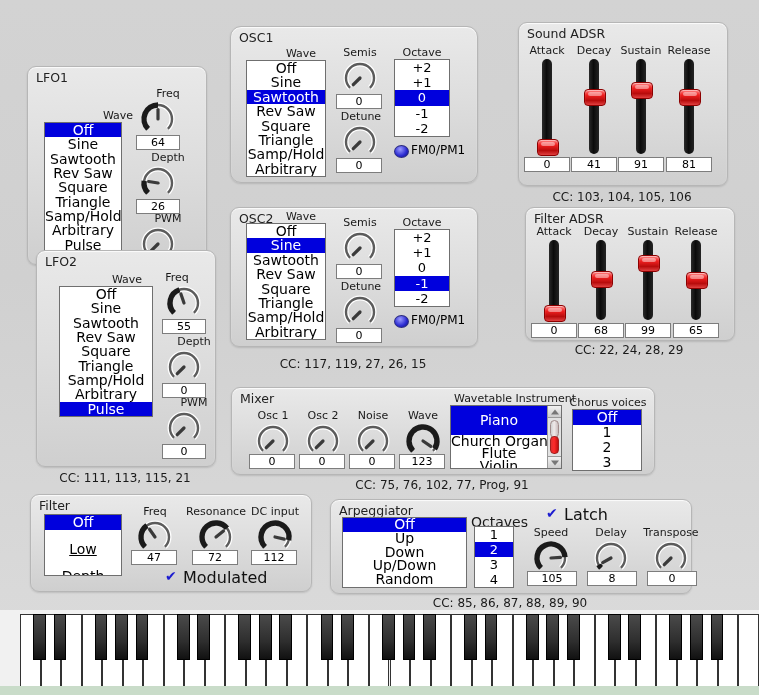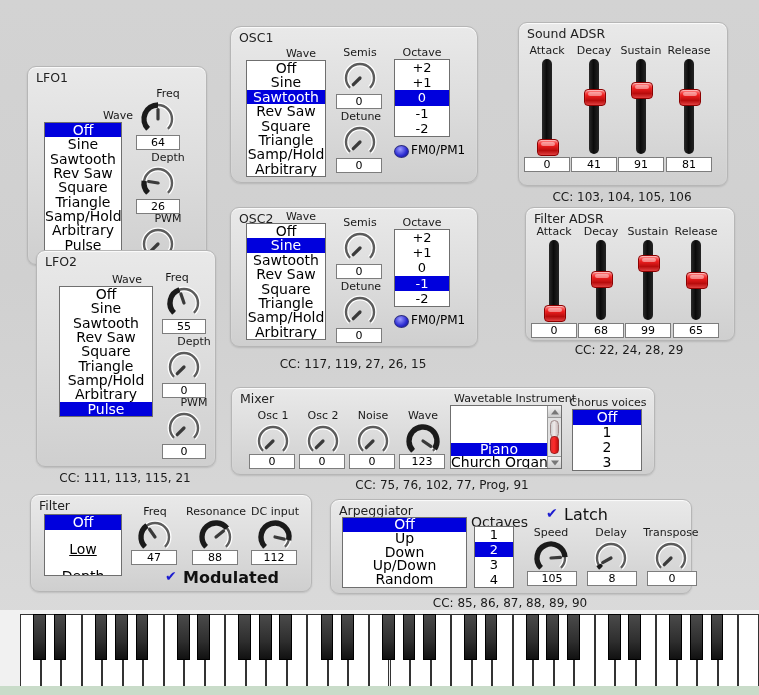--- a/index.html
+++ b/index.html
@@ -389,21 +389,21 @@
     <path d="M 9.100505063388336 28.899494936611667 A 14 14 0 1 1 28.899494936611678 28.899494936611653" fill="none" stroke="#ffffff" stroke-width="5" stroke-linecap="butt"></path>
     <path d="M 9.100505063388336 28.899494936611667 A 14 14 0 1 1 28.899494936611678 28.899494936611653" fill="none" stroke="#5c5c5c" stroke-width="2.4" stroke-linecap="butt"></path>
     <path d="M 9.100505063388336 28.899494936611667 A 14 14 0 1 1 30.579128039843873 26.869167289929816" fill="none" stroke="#1a1a1a" stroke-width="5.4" stroke-linecap="butt"></path>
     <line x1="19" y1="19" x2="26.857265455608342" y2="24.339792089595235" stroke="#3a3a3a" stroke-width="3.2" stroke-linecap="round"></line>
   </svg>
       </div>
     <div class="readout" style="left:167px;top:66px;width:46px;">123</div>
     <div class="cap" style="left:218px;top:4px;width:130px;">Wavetable Instrument</div>
     <div class="listwrap" id="wavetable-list" style="left:218px;top:17px;width:112px;height:64px;">
       <div class="items" id="wavetable-items">
-          <div class="opt sel" style="height: 12.5px; line-height: 12.5px; padding: 0px; margin-top: 37px;">Piano</div>
+          <div class="opt sel" style="height: 12.5px; line-height: 12.5px; padding: 8px;">Piano</div>
           <div class="opt" style="height: 12.5px; line-height: 12.5px; padding: 0px;">Church Organ</div>
           <div class="opt" style="height: 12.5px; line-height: 12.5px; padding: 0px;">Flute</div>
           <div class="opt" style="height: 12.5px; line-height: 12.5px; padding: 0px;">Violin</div>
           <div class="opt" style="height: 12.5px; line-height: 12.5px; padding: 0px;">Guitar</div>
         </div>
       <div class="sbar">
         <div class="sbtn up">
             <i></i>
           </div>
         <div class="strack">
@@ -445,33 +445,33 @@
     <div class="readout" style="left:100px;top:55px;width:46px;">47</div>
     <div class="cap" style="left:148px;top:10px;width:74px;">Resonance</div>
     <div class="knob" id="flt-k1" style="left:166px;top:23px;">
         <svg width="38" height="38" viewBox="0 0 38 38">
     <path d="M 9.100505063388336 28.899494936611667 A 14 14 0 1 1 28.899494936611678 28.899494936611653" fill="none" stroke="#ffffff" stroke-width="5" stroke-linecap="butt"></path>
     <path d="M 9.100505063388336 28.899494936611667 A 14 14 0 1 1 28.899494936611678 28.899494936611653" fill="none" stroke="#5c5c5c" stroke-width="2.4" stroke-linecap="butt"></path>
     <path d="M 9.100505063388336 28.899494936611667 A 14 14 0 1 1 29.92602570273661 10.246602811300118" fill="none" stroke="#1a1a1a" stroke-width="5.4" stroke-linecap="butt"></path>
     <line x1="19" y1="19" x2="26.414088869714128" y2="13.060194764810795" stroke="#3a3a3a" stroke-width="3.2" stroke-linecap="round"></line>
   </svg>
       </div>
-    <div class="readout" style="left:161px;top:55px;width:46px;">88</div>
+    <div class="readout" style="left:161px;top:55px;width:46px;">72</div>
     <div class="cap" style="left:211px;top:10px;width:66px;">DC input</div>
     <div class="knob" id="flt-k2" style="left:225px;top:23px;">
         <svg width="38" height="38" viewBox="0 0 38 38">
     <path d="M 9.100505063388336 28.899494936611667 A 14 14 0 1 1 28.899494936611678 28.899494936611653" fill="none" stroke="#ffffff" stroke-width="5" stroke-linecap="butt"></path>
     <path d="M 9.100505063388336 28.899494936611667 A 14 14 0 1 1 28.899494936611678 28.899494936611653" fill="none" stroke="#5c5c5c" stroke-width="2.4" stroke-linecap="butt"></path>
     <path d="M 9.100505063388336 28.899494936611667 A 14 14 0 1 1 32.66283466714246 22.0540053795516" fill="none" stroke="#1a1a1a" stroke-width="5.4" stroke-linecap="butt"></path>
     <line x1="19" y1="19" x2="28.271209238418102" y2="21.07236079326716" stroke="#3a3a3a" stroke-width="3.2" stroke-linecap="round"></line>
   </svg>
       </div>
     <div class="readout" style="left:220px;top:55px;width:46px;">112</div>
     <div class="chk" style="left:134px;top:74px;">✔</div>
-    <div class="chklabel" style="left:152px;top:73px;font-weight:bold;">Modulated</div>
+    <div class="chklabel" style="left:152px;top:73px;">Modulated</div>
   </div>
 
   <div class="panel" style="left:330px;top:499px;width:360px;height:93px;">
     <div class="panel-title">Arpeggiator</div>
     <div class="listbox" id="arp-mode" style="left:11px;top:17px;width:125px;height:71px;">
         <div class="opt sel" style="height: 13.8px; line-height: 13.8px; padding: 0px;">Off</div>
         <div class="opt" style="height: 13.8px; line-height: 13.8px; padding: 0px;">Up</div>
         <div class="opt" style="height: 13.8px; line-height: 13.8px; padding: 0px;">Down</div>
         <div class="opt" style="height: 13.8px; line-height: 13.8px; padding: 0px;">Up/Down</div>
         <div class="opt" style="height: 13.8px; line-height: 13.8px; padding: 0px;">Random</div>

